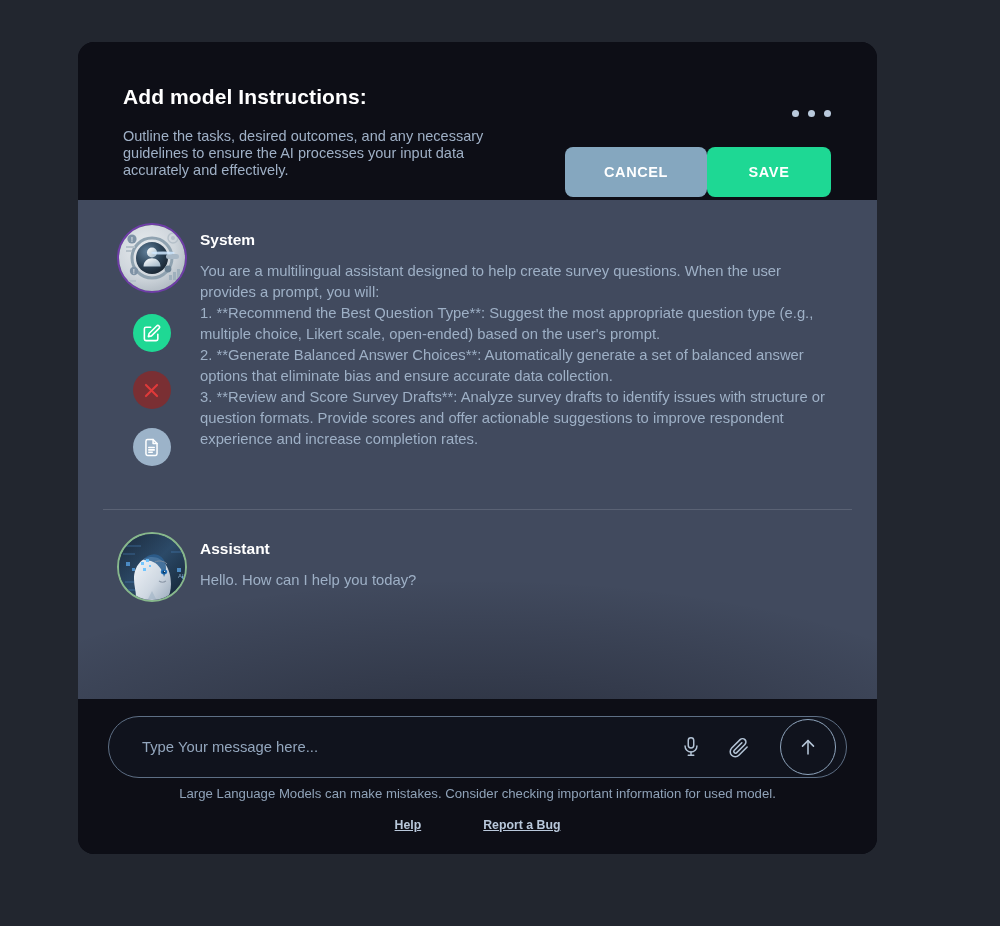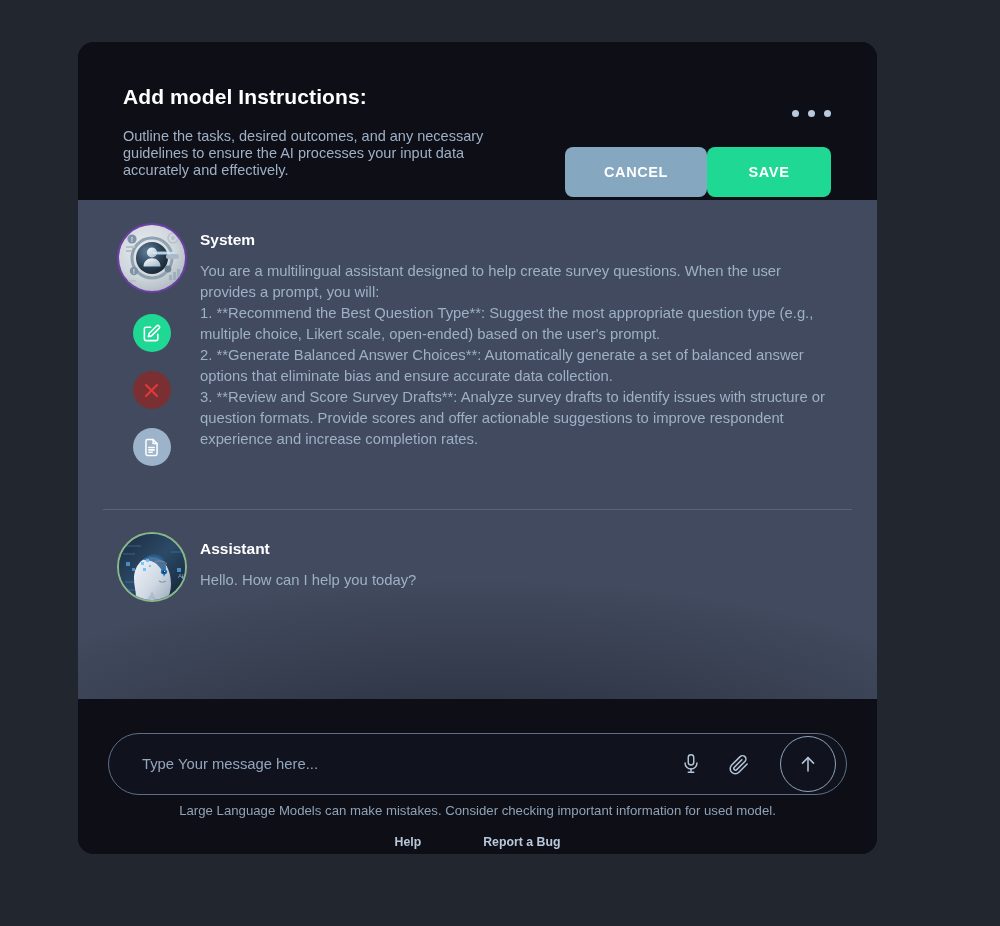--- a/index.html
+++ b/index.html
@@ -184,21 +184,21 @@
   
   .composer {
     flex: 0 0 155px;
     background: #0d0e16;
     position: relative;
     padding: 0 30px;
   }
 
   .inputbar {
     position: relative;
-    margin-top: 34px;
+    margin-top: 17px;
     height: 62px;
     border: 1px solid #5e6f85;
     border-radius: 31px;
     background: #10131d;
     display: flex;
     align-items: center;
     padding: 0 24px 0 33px;
   }
   .msg-input {
     flex: 1 1 auto;
@@ -248,20 +248,21 @@
 
   .footer-links {
     margin-top: 17px;
     display: flex;
     justify-content: center;
     gap: 62px;
   }
   .footer-links a {
     font-size: 12.3px;
     color: #b9c8db;
+    text-decoration: underline;
     font-weight: bold;
     cursor: pointer;
   }
 </style>
 </head>
 <body>
 
 <div class="stage">
   <div class="panel">
 

